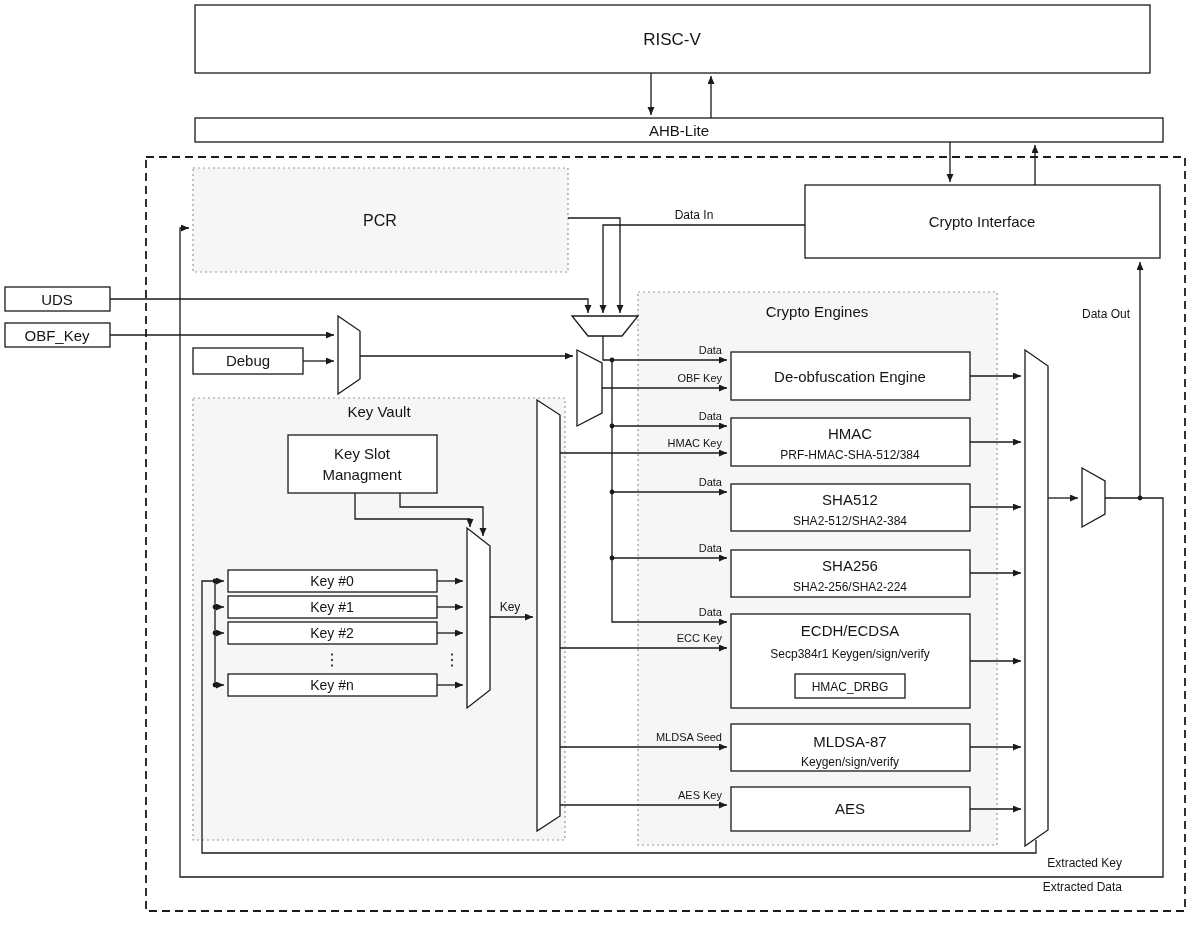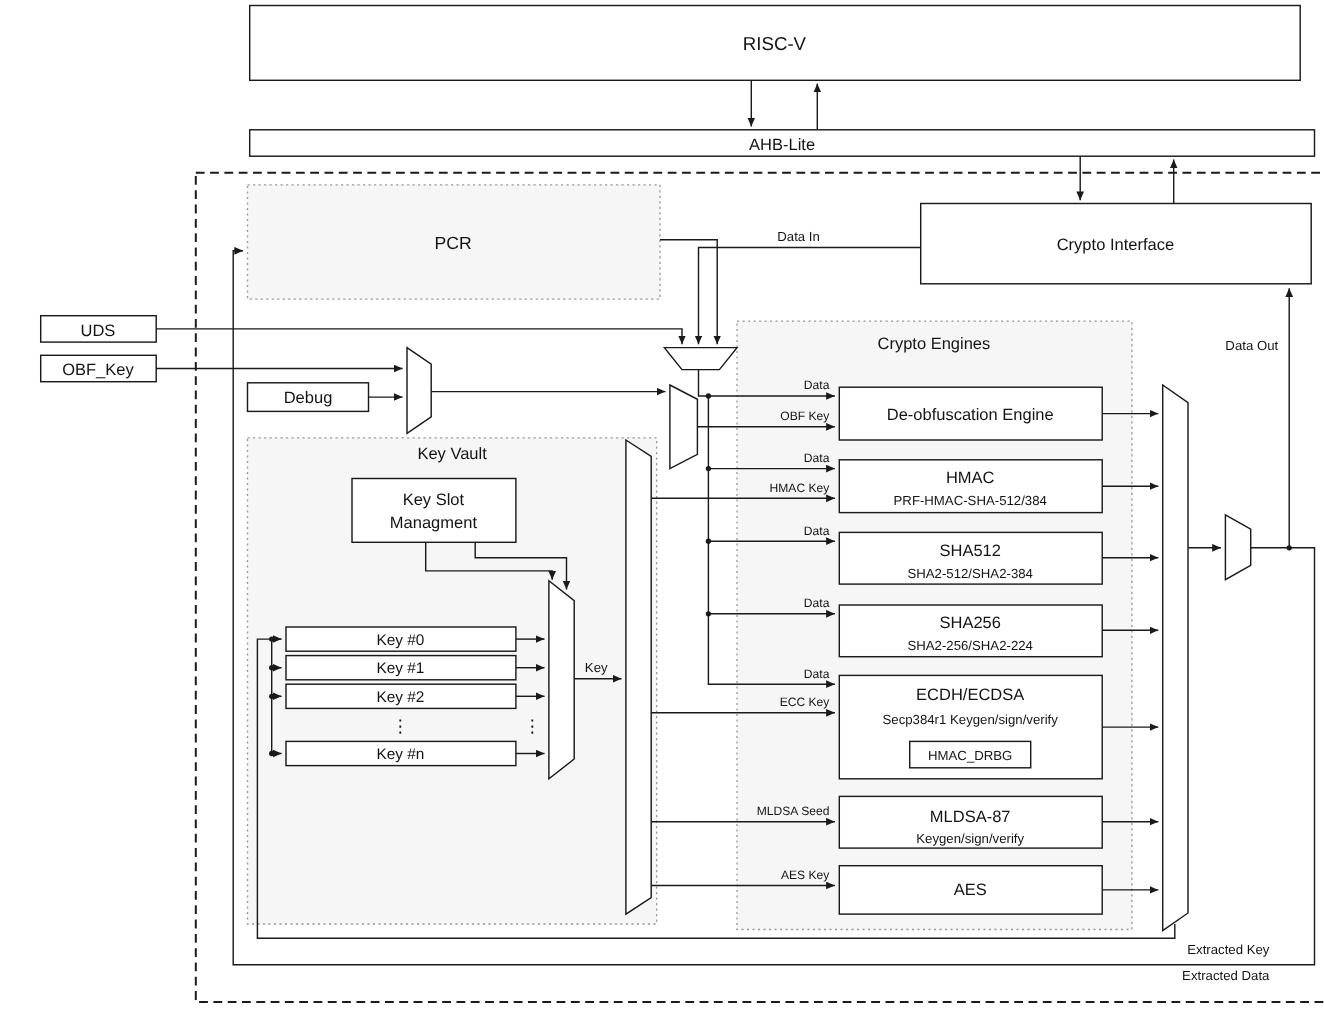--- a/index.html
+++ b/index.html
@@ -1,16 +1,16 @@
 <!DOCTYPE html>
 <html><head>
 <meta charset="utf-8">
 <style>
   html,body{margin:0;padding:0;background:#ffffff;}
-  .stage{position:relative;width:1096px;height:935px;background:#fff;margin-left:32px;}
+  .stage{position:relative;width:1096px;height:935px;background:#fff;}
   text{font-family:"Liberation Sans",sans-serif;fill:#141414;}
   .t17{font-size:17px}.t16{font-size:16px}.t15{font-size:15px}.t14{font-size:14px}.t12{font-size:12px}.t11{font-size:11px}
   .mid{text-anchor:middle}.end{text-anchor:end}
   .box{fill:#ffffff;stroke:#1a1a1a;stroke-width:1.3;}
   .container{fill:#f6f6f6;stroke:#999999;stroke-width:1.2;stroke-dasharray:2 3;}
   .outer{fill:none;stroke:#1a1a1a;stroke-width:1.8;stroke-dasharray:8 5;}
   .mux{fill:#ffffff;stroke:#1a1a1a;stroke-width:1.3;}
   .wire{fill:none;stroke:#1a1a1a;stroke-width:1.3;}
   .dot{fill:#1a1a1a;}
 </style>

